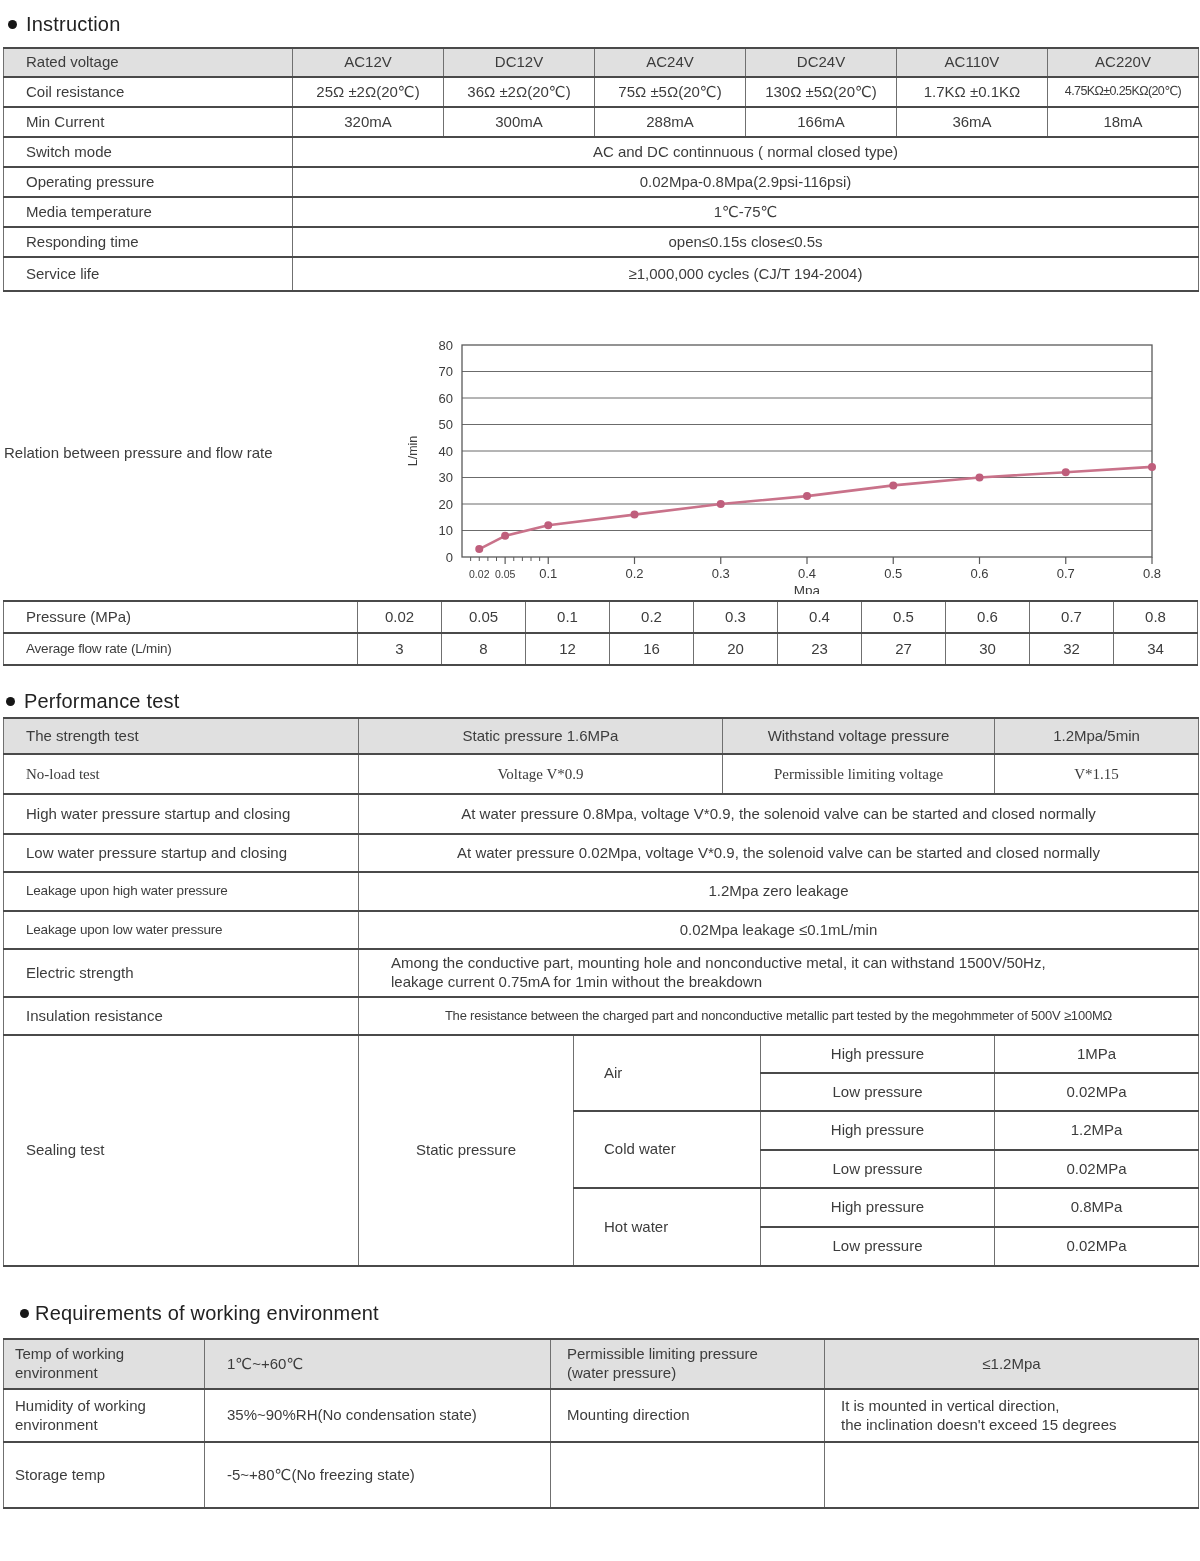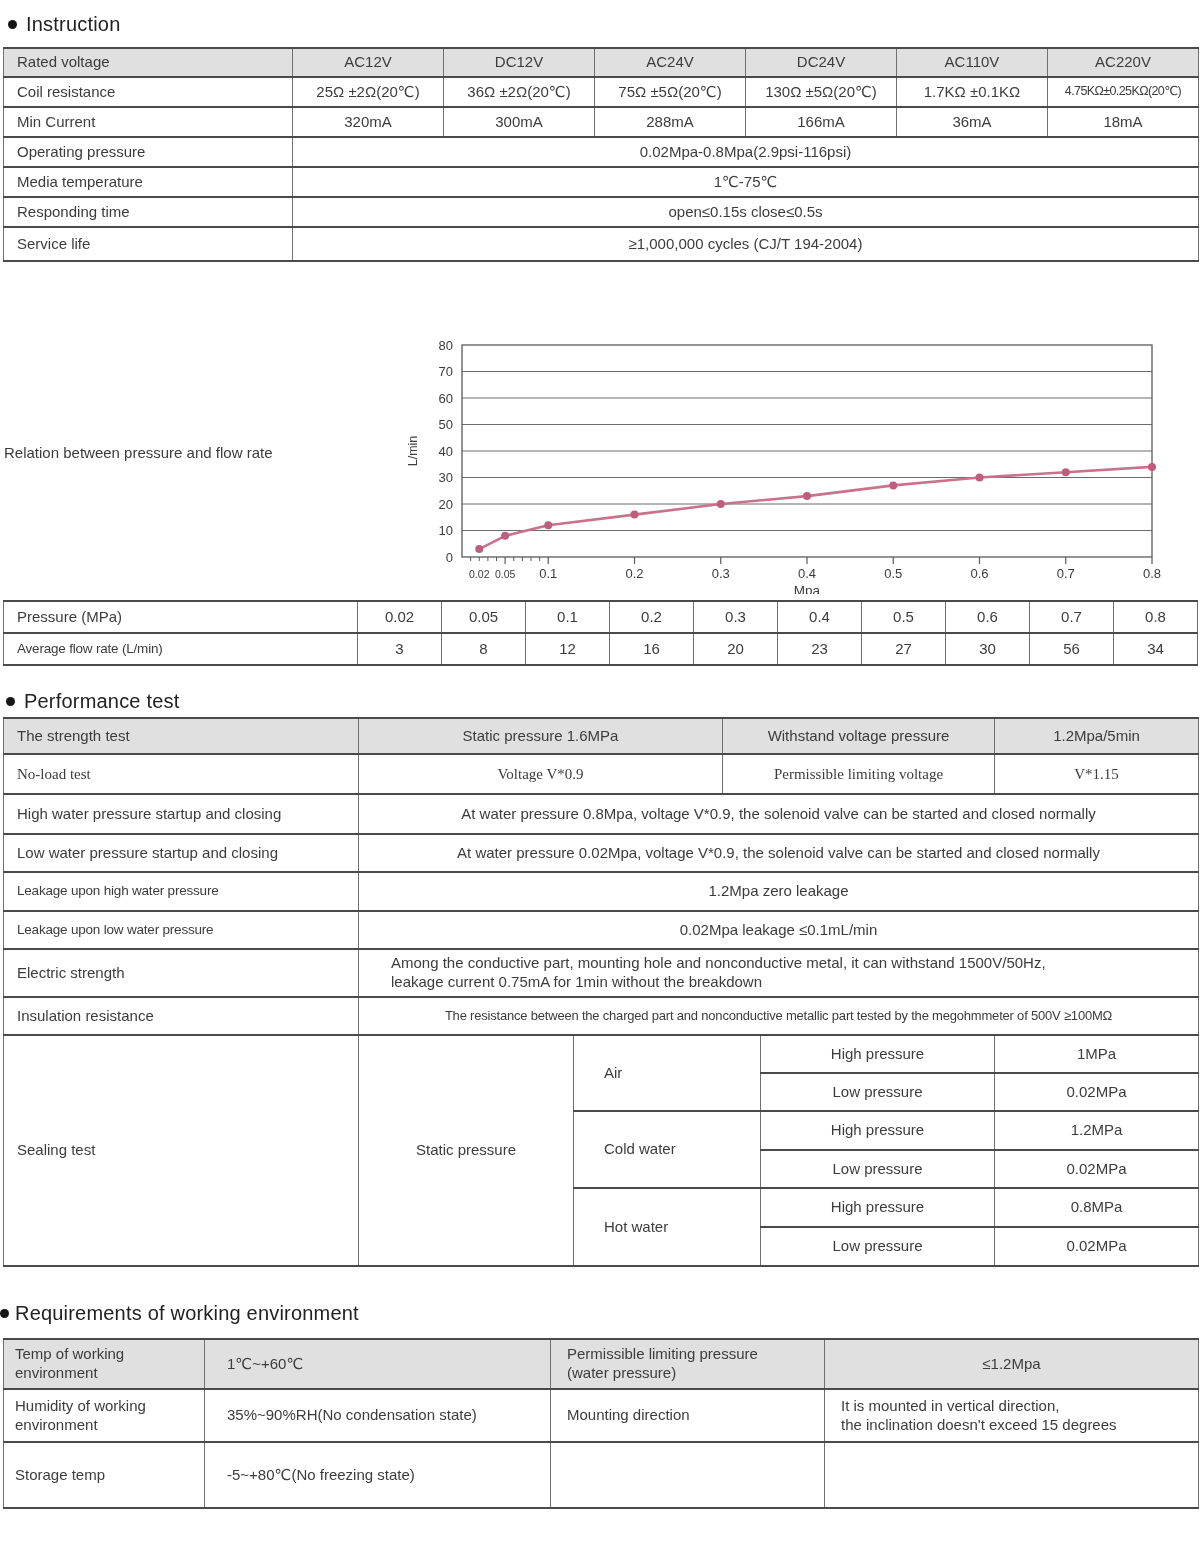--- a/index.html
+++ b/index.html
@@ -8,21 +8,21 @@
 
   .sec-title{position:absolute;display:flex;align-items:center;gap:9px;font-size:20px;color:#222;letter-spacing:.2px;}
   .bullet{width:9px;height:9px;border-radius:50%;background:#161616;flex:0 0 auto;}
 
   table.tbl{position:absolute;left:3px;border-collapse:collapse;table-layout:fixed;}
   .tbl td{border-left:1px solid #707070;border-right:1px solid #707070;
           border-top:2px solid #4a4a4a;border-bottom:2px solid #4a4a4a;
           font-size:15px;text-align:center;vertical-align:middle;
           padding:0 4px;line-height:1.25;overflow:hidden;}
   .tbl tr.hdr td{background:#e0e0e0;}
-  .tbl td.lbl{text-align:left;padding-left:13px;}
+  .tbl td.lbl{text-align:left;padding-left:22px;}
   .tbl td.left{text-align:left;padding-left:32px;}
   .tbl td.nl{white-space:pre-line;}
   .tbl td.sm{font-size:13.5px;letter-spacing:-.2px;}
   .tbl td.xs{font-size:12.5px;letter-spacing:-.6px;padding:0 1px;}
   .tbl td.cond{font-size:13px;letter-spacing:-.2px;}
   .tbl td.medcell{text-align:left;padding-left:30px;}
 
   #req-table td{text-align:left;padding-left:16px;}
   #req-table td.lbl{padding-left:11px;}
   #req-table td.pad22{padding-left:22px;}
@@ -71,20 +71,24 @@
         <td class="xs">4.75KΩ±0.25KΩ(20℃)</td>
       </tr>
       <tr style="height:30px;">
         <td class="lbl">Min Current</td>
         <td>320mA</td>
         <td>300mA</td>
         <td>288mA</td>
         <td>166mA</td>
         <td>36mA</td>
         <td>18mA</td>
+      </tr>
+      <tr style="height:30px;">
+        <td class="lbl">Switch mode</td>
+        <td colspan="6">AC and DC continnuous ( normal closed type)</td>
       </tr>
       <tr style="height:30px;">
         <td class="lbl">Operating pressure</td>
         <td colspan="6">0.02Mpa-0.8Mpa(2.9psi-116psi)</td>
       </tr>
       <tr style="height:30px;">
         <td class="lbl">Media temperature</td>
         <td colspan="6">1℃-75℃</td>
       </tr>
       <tr style="height:30px;">
@@ -190,21 +194,21 @@
       <tr style="height:32px;">
         <td class="lbl sm">Average flow rate (L/min)</td>
         <td>3</td>
         <td>8</td>
         <td>12</td>
         <td>16</td>
         <td>20</td>
         <td>23</td>
         <td>27</td>
         <td>30</td>
-        <td>56</td>
+        <td>32</td>
         <td>34</td>
       </tr>
     </tbody>
   </table>
 
   <div class="sec-title" style="left:6px;top:690px;">
     <span class="bullet"></span>
     <span>Performance test</span>
   </div>
 
@@ -280,21 +284,21 @@
         <td>High pressure</td>
         <td>0.8MPa</td>
       </tr>
       <tr style="height:39px;">
         <td>Low pressure</td>
         <td>0.02MPa</td>
       </tr>
     </tbody>
   </table>
 
-  <div class="sec-title" style="left:0;top:1302px;gap:6px;">
+  <div class="sec-title" style="left:20px;top:1302px;gap:6px;">
     <span class="bullet"></span>
     <span>Requirements of working environment</span>
   </div>
 
   <table class="tbl" id="req-table" style="top:1338px;width:1195px;">
     <colgroup>
       <col style="width:201px">
         <col style="width:346px">
         <col style="width:274px">
         <col style="width:374px">

